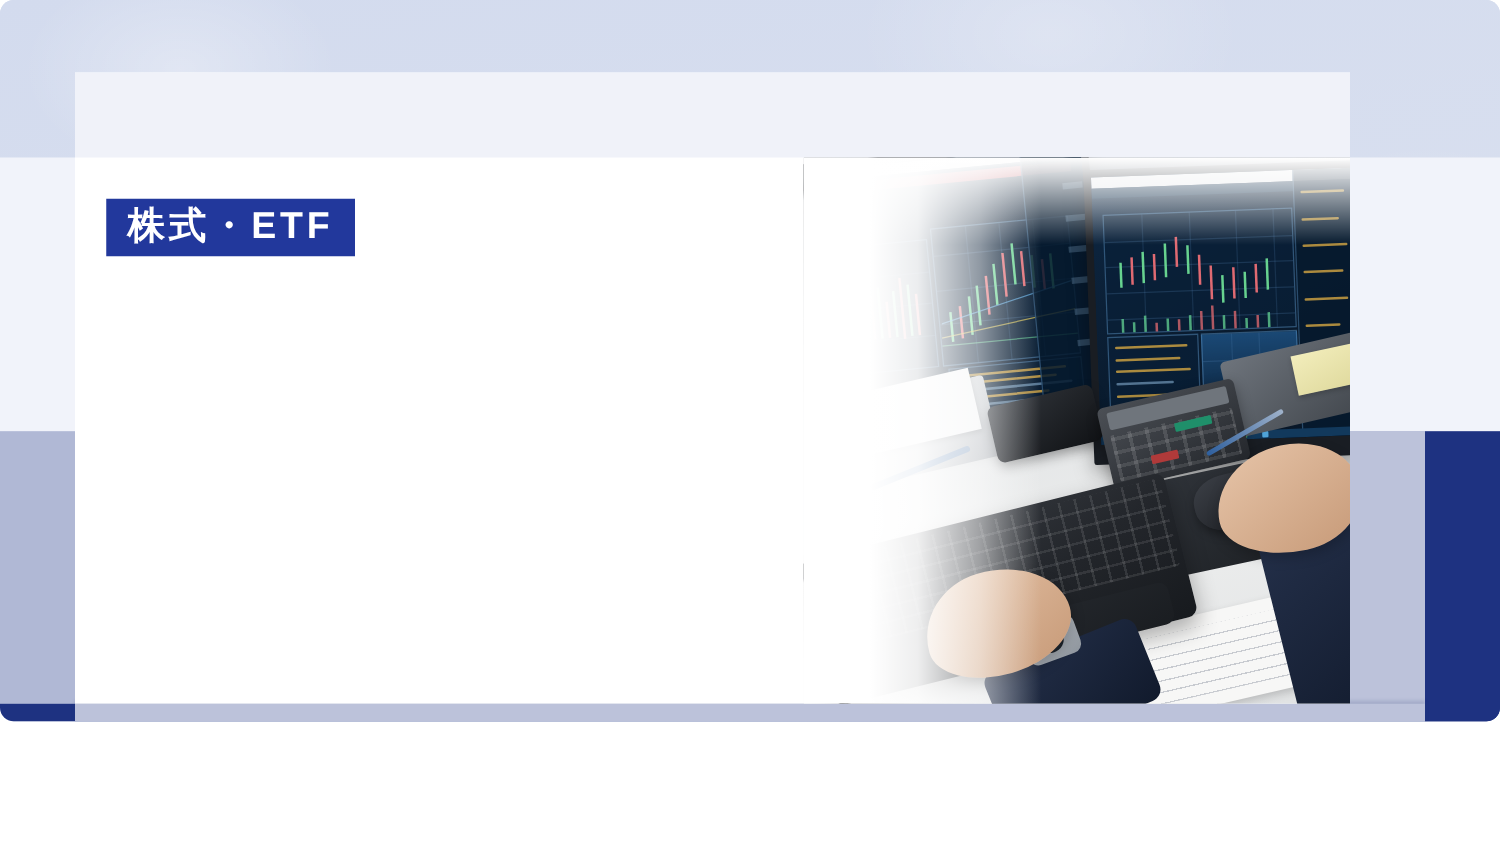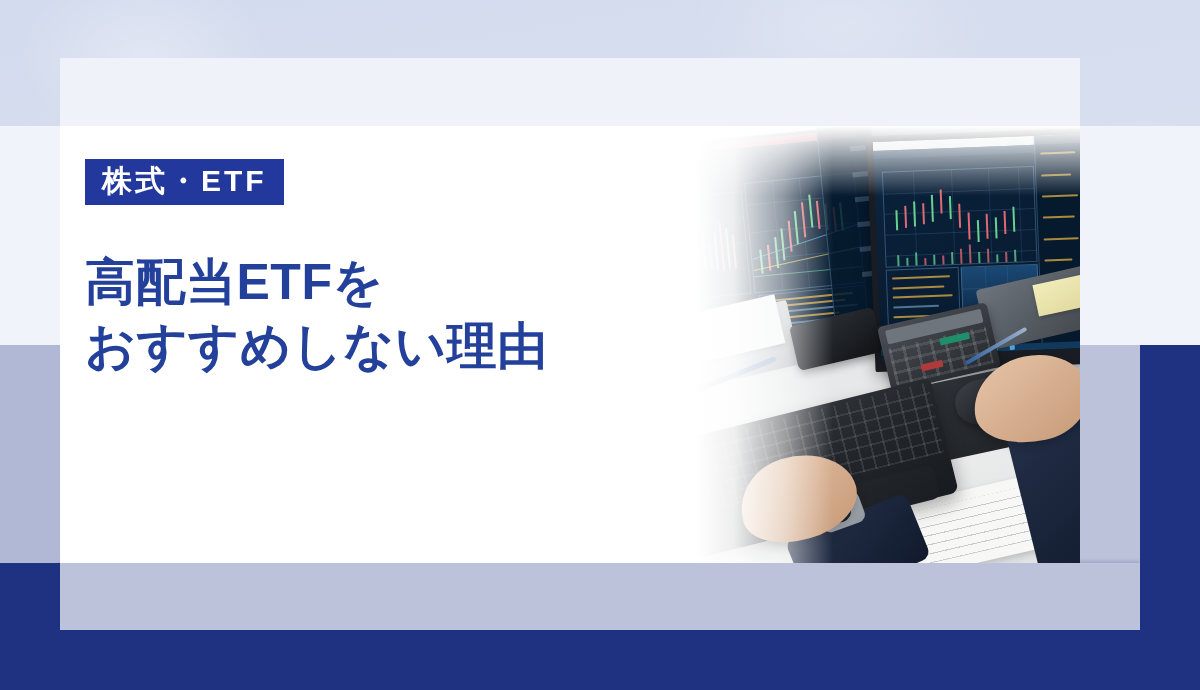--- a/index.html
+++ b/index.html
@@ -2,21 +2,21 @@
 <html><head>
 <meta charset="utf-8">
 <title>高配当ETFをおすすめしない理由</title>
 <style>
   html,body{margin:0;padding:0;}
   body{
     width:1200px;height:690px;overflow:hidden;
     font-family:"Liberation Sans","DejaVu Sans",sans-serif;
     background:#ffffff;
   }
-  #stage{position:relative;width:1200px;height:690px;overflow:hidden;background:#d6dced;}
+  #stage{position:relative;width:1200px;height:577px;overflow:hidden;background:#d6dced;border-radius:11px;}
 
   
   .bg-lavender{
     position:absolute;left:0;top:0;width:1200px;height:690px;
     background:
       radial-gradient(ellipse 180px 120px at 12% 8%, rgba(255,255,255,.30), rgba(255,255,255,0) 70%),
       radial-gradient(ellipse 220px 140px at 70% 4%, rgba(255,255,255,.22), rgba(255,255,255,0) 70%),
       radial-gradient(ellipse 160px 110px at 95% 28%, rgba(255,255,255,.25), rgba(255,255,255,0) 70%),
       radial-gradient(ellipse 200px 130px at 30% 40%, rgba(186,197,226,.35), rgba(255,255,255,0) 70%),
       radial-gradient(ellipse 240px 150px at 88% 55%, rgba(255,255,255,.20), rgba(255,255,255,0) 70%),
@@ -420,16 +420,14 @@
         <div class="watch"></div>
         <div class="hand hand-l"></div>
 
         <div class="photo-fade-t"></div>
         <div class="photo-fade-l"></div>
       </div>
     </div>
   </div>
 
   <div class="badge">株式・ETF</div>
-  <div class="title">高配当ETFを
-おすすめしない理由</div>
 
 </div>
 
 </body></html>

